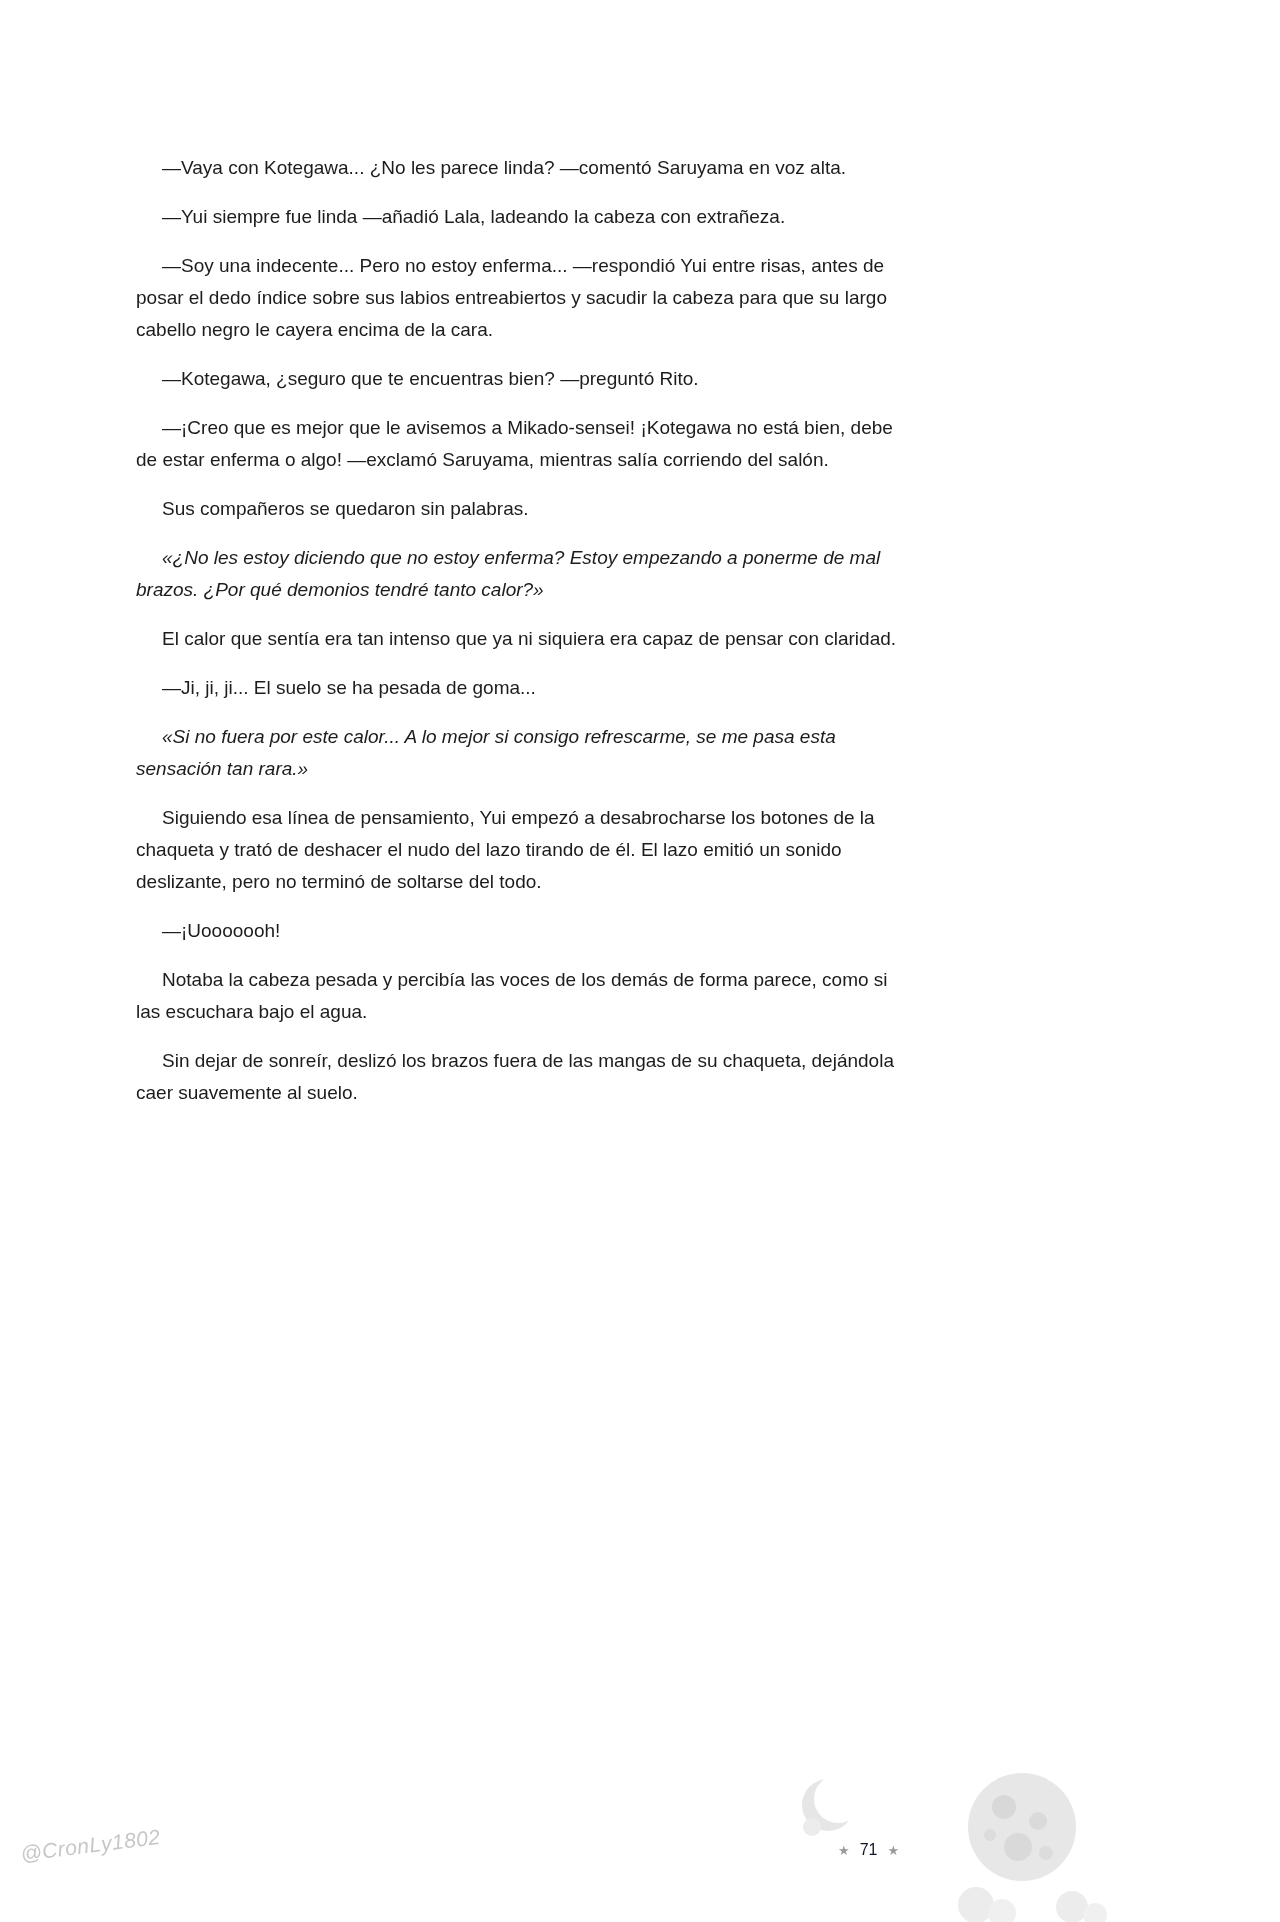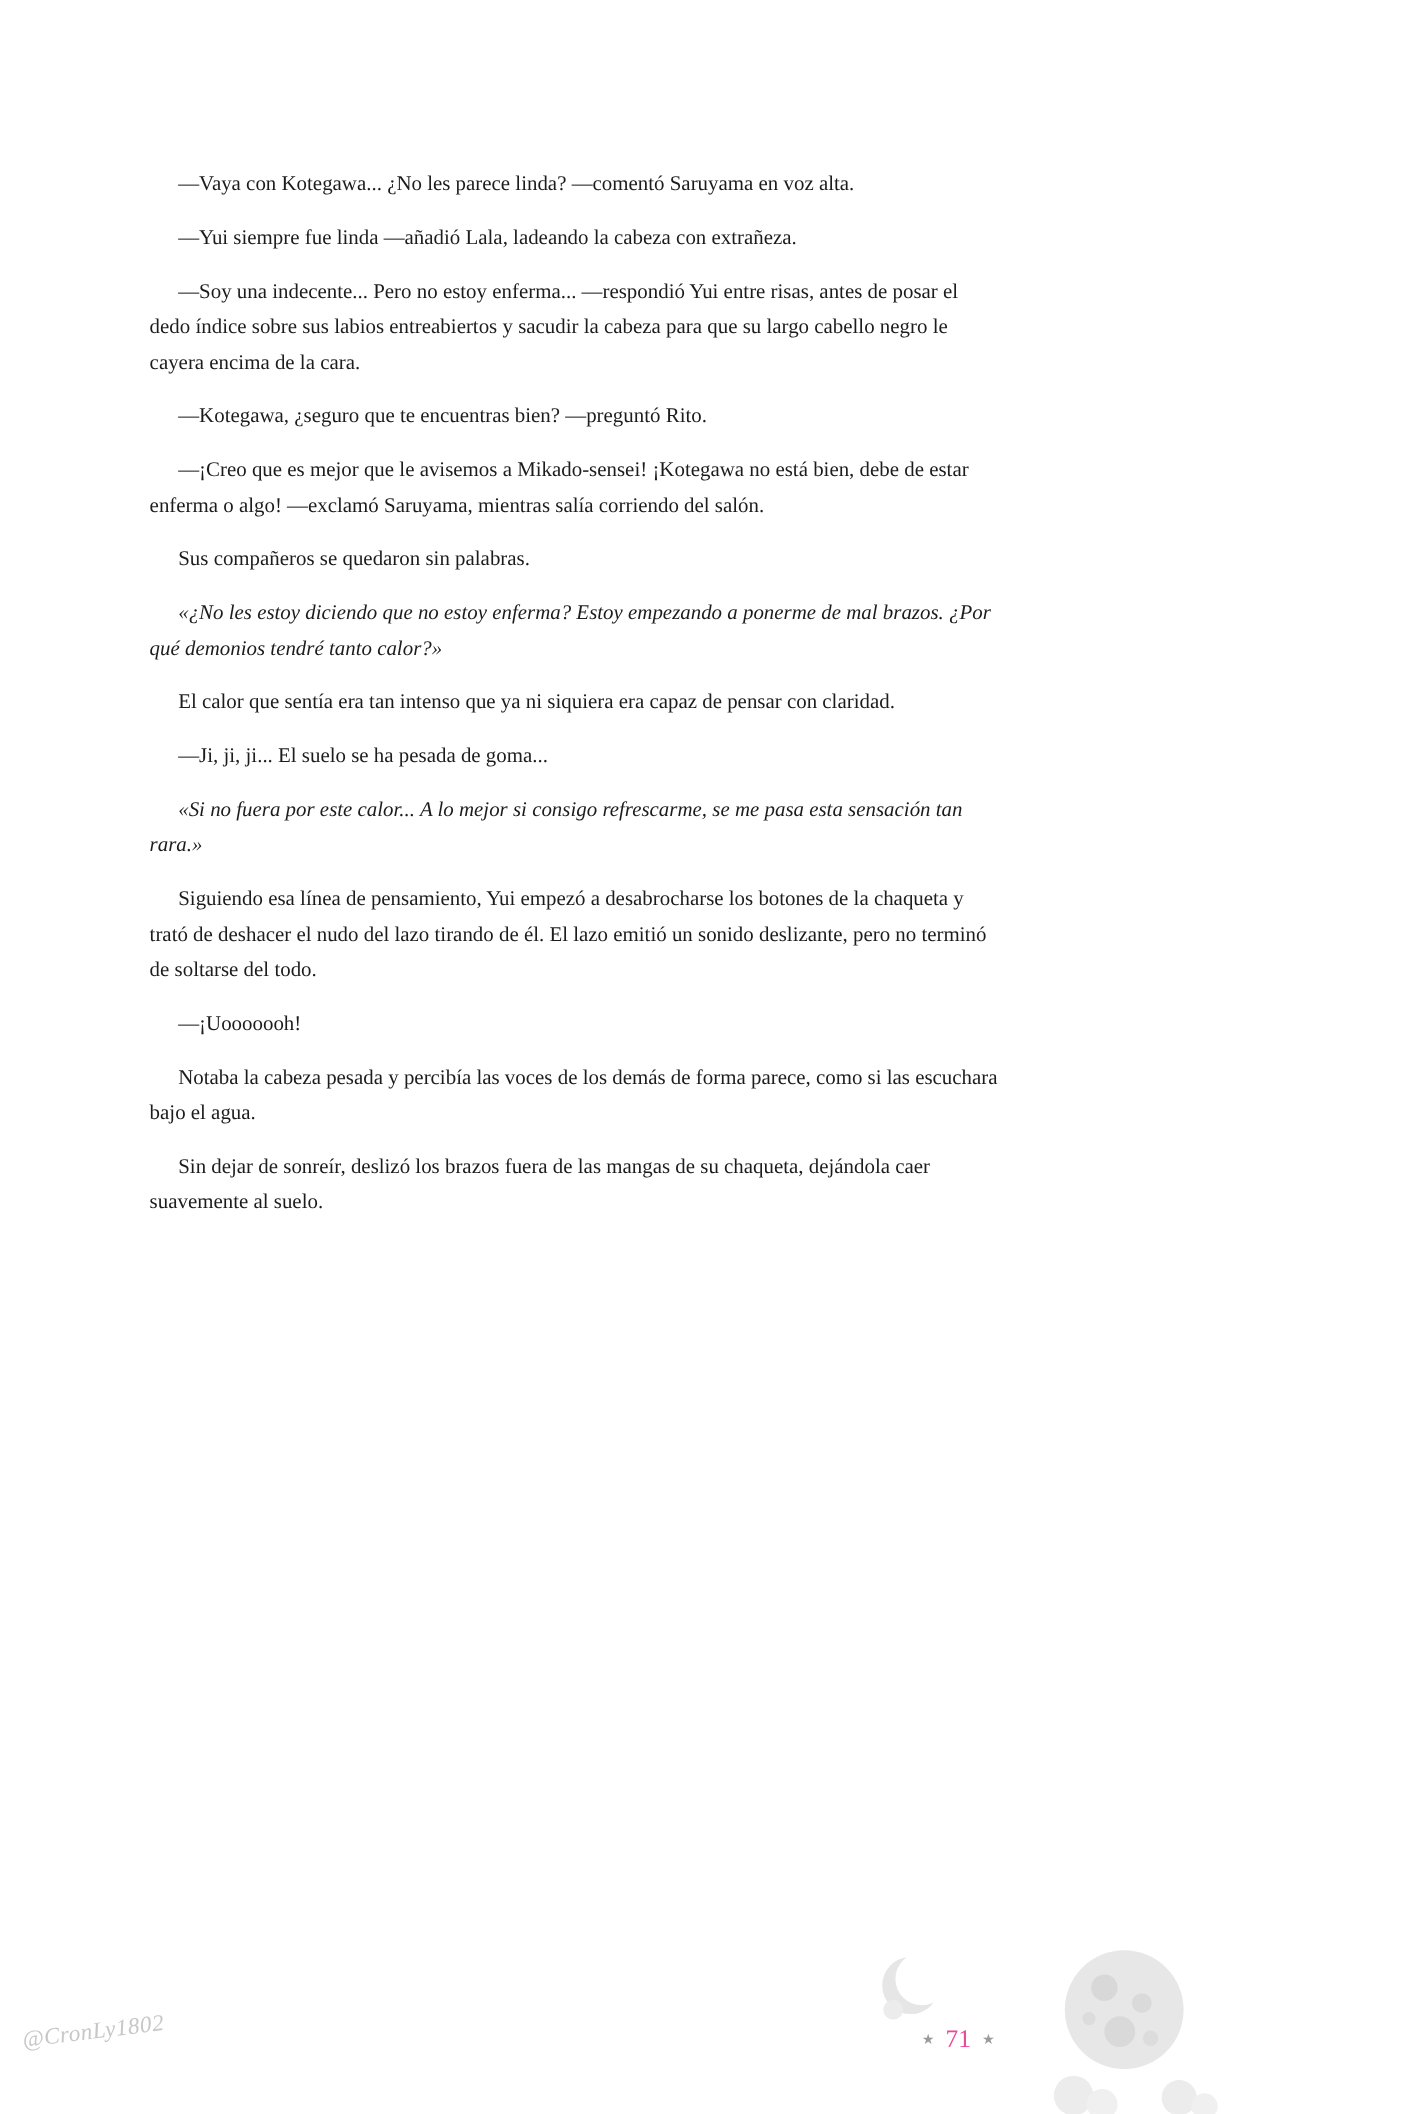--- a/index.html
+++ b/index.html
@@ -6,21 +6,21 @@
     margin: 0;
     padding: 0;
     background: #ffffff;
   }
   .page {
     position: relative;
     width: 1168px;
     height: 1922px;
     background: #ffffff;
     overflow: hidden;
-    font-family: Liberation Serif, serif;
+    font-family: Liberation Sans, sans-serif;
     color: #1c1c1c;
   }
   .content {
     position: absolute;
     left: 136px;
     top: 152px;
     width: 776px;
   }
   .content p {
     margin: 0 0 17px 0;
@@ -51,22 +51,22 @@
     display: flex;
     align-items: center;
     gap: 10px;
   }
   .pageno-row .star {
     font-size: 13px;
     color: #9a9a9a;
     line-height: 1;
   }
   .pageno-row .num {
-    font-size: 23px;
-    color: #ec4899;
+    font-size: 16px;
+    color: #0f172a;
     line-height: 1;
   }
   .moon-wrap {
     position: absolute;
     left: 790px;
     top: 1755px;
     width: 490px;
     height: 167px;
     pointer-events: none;
   }

